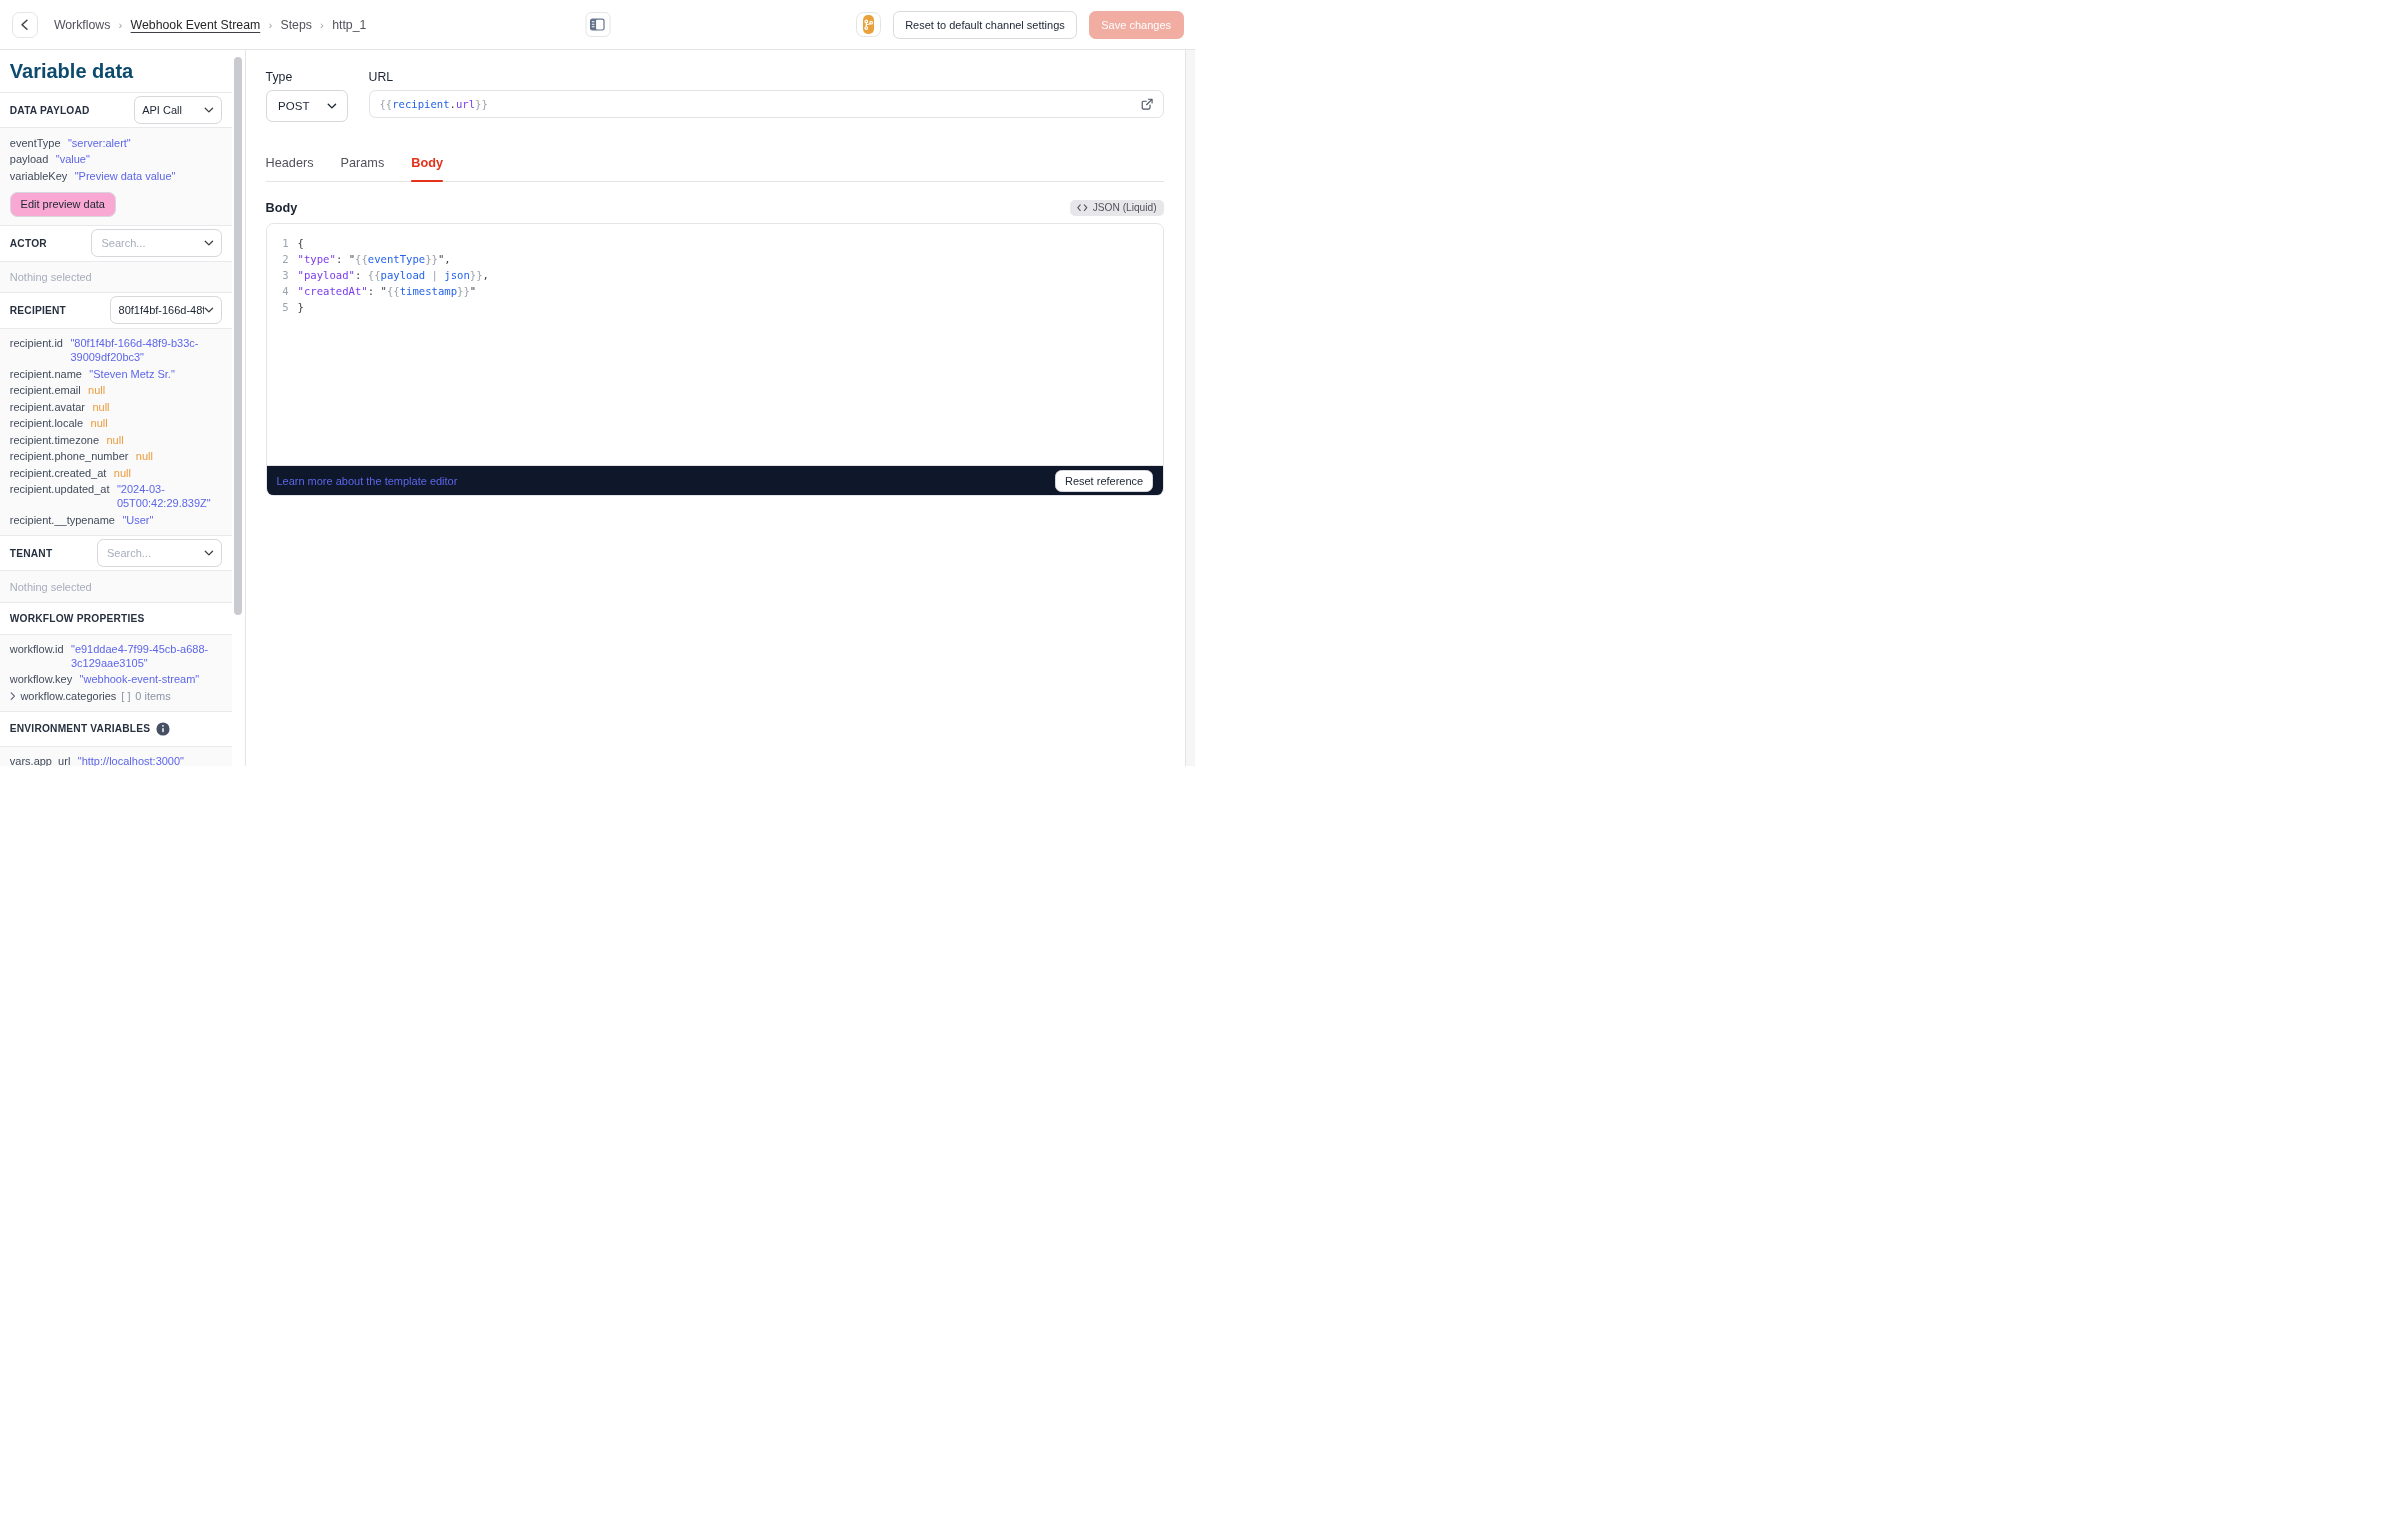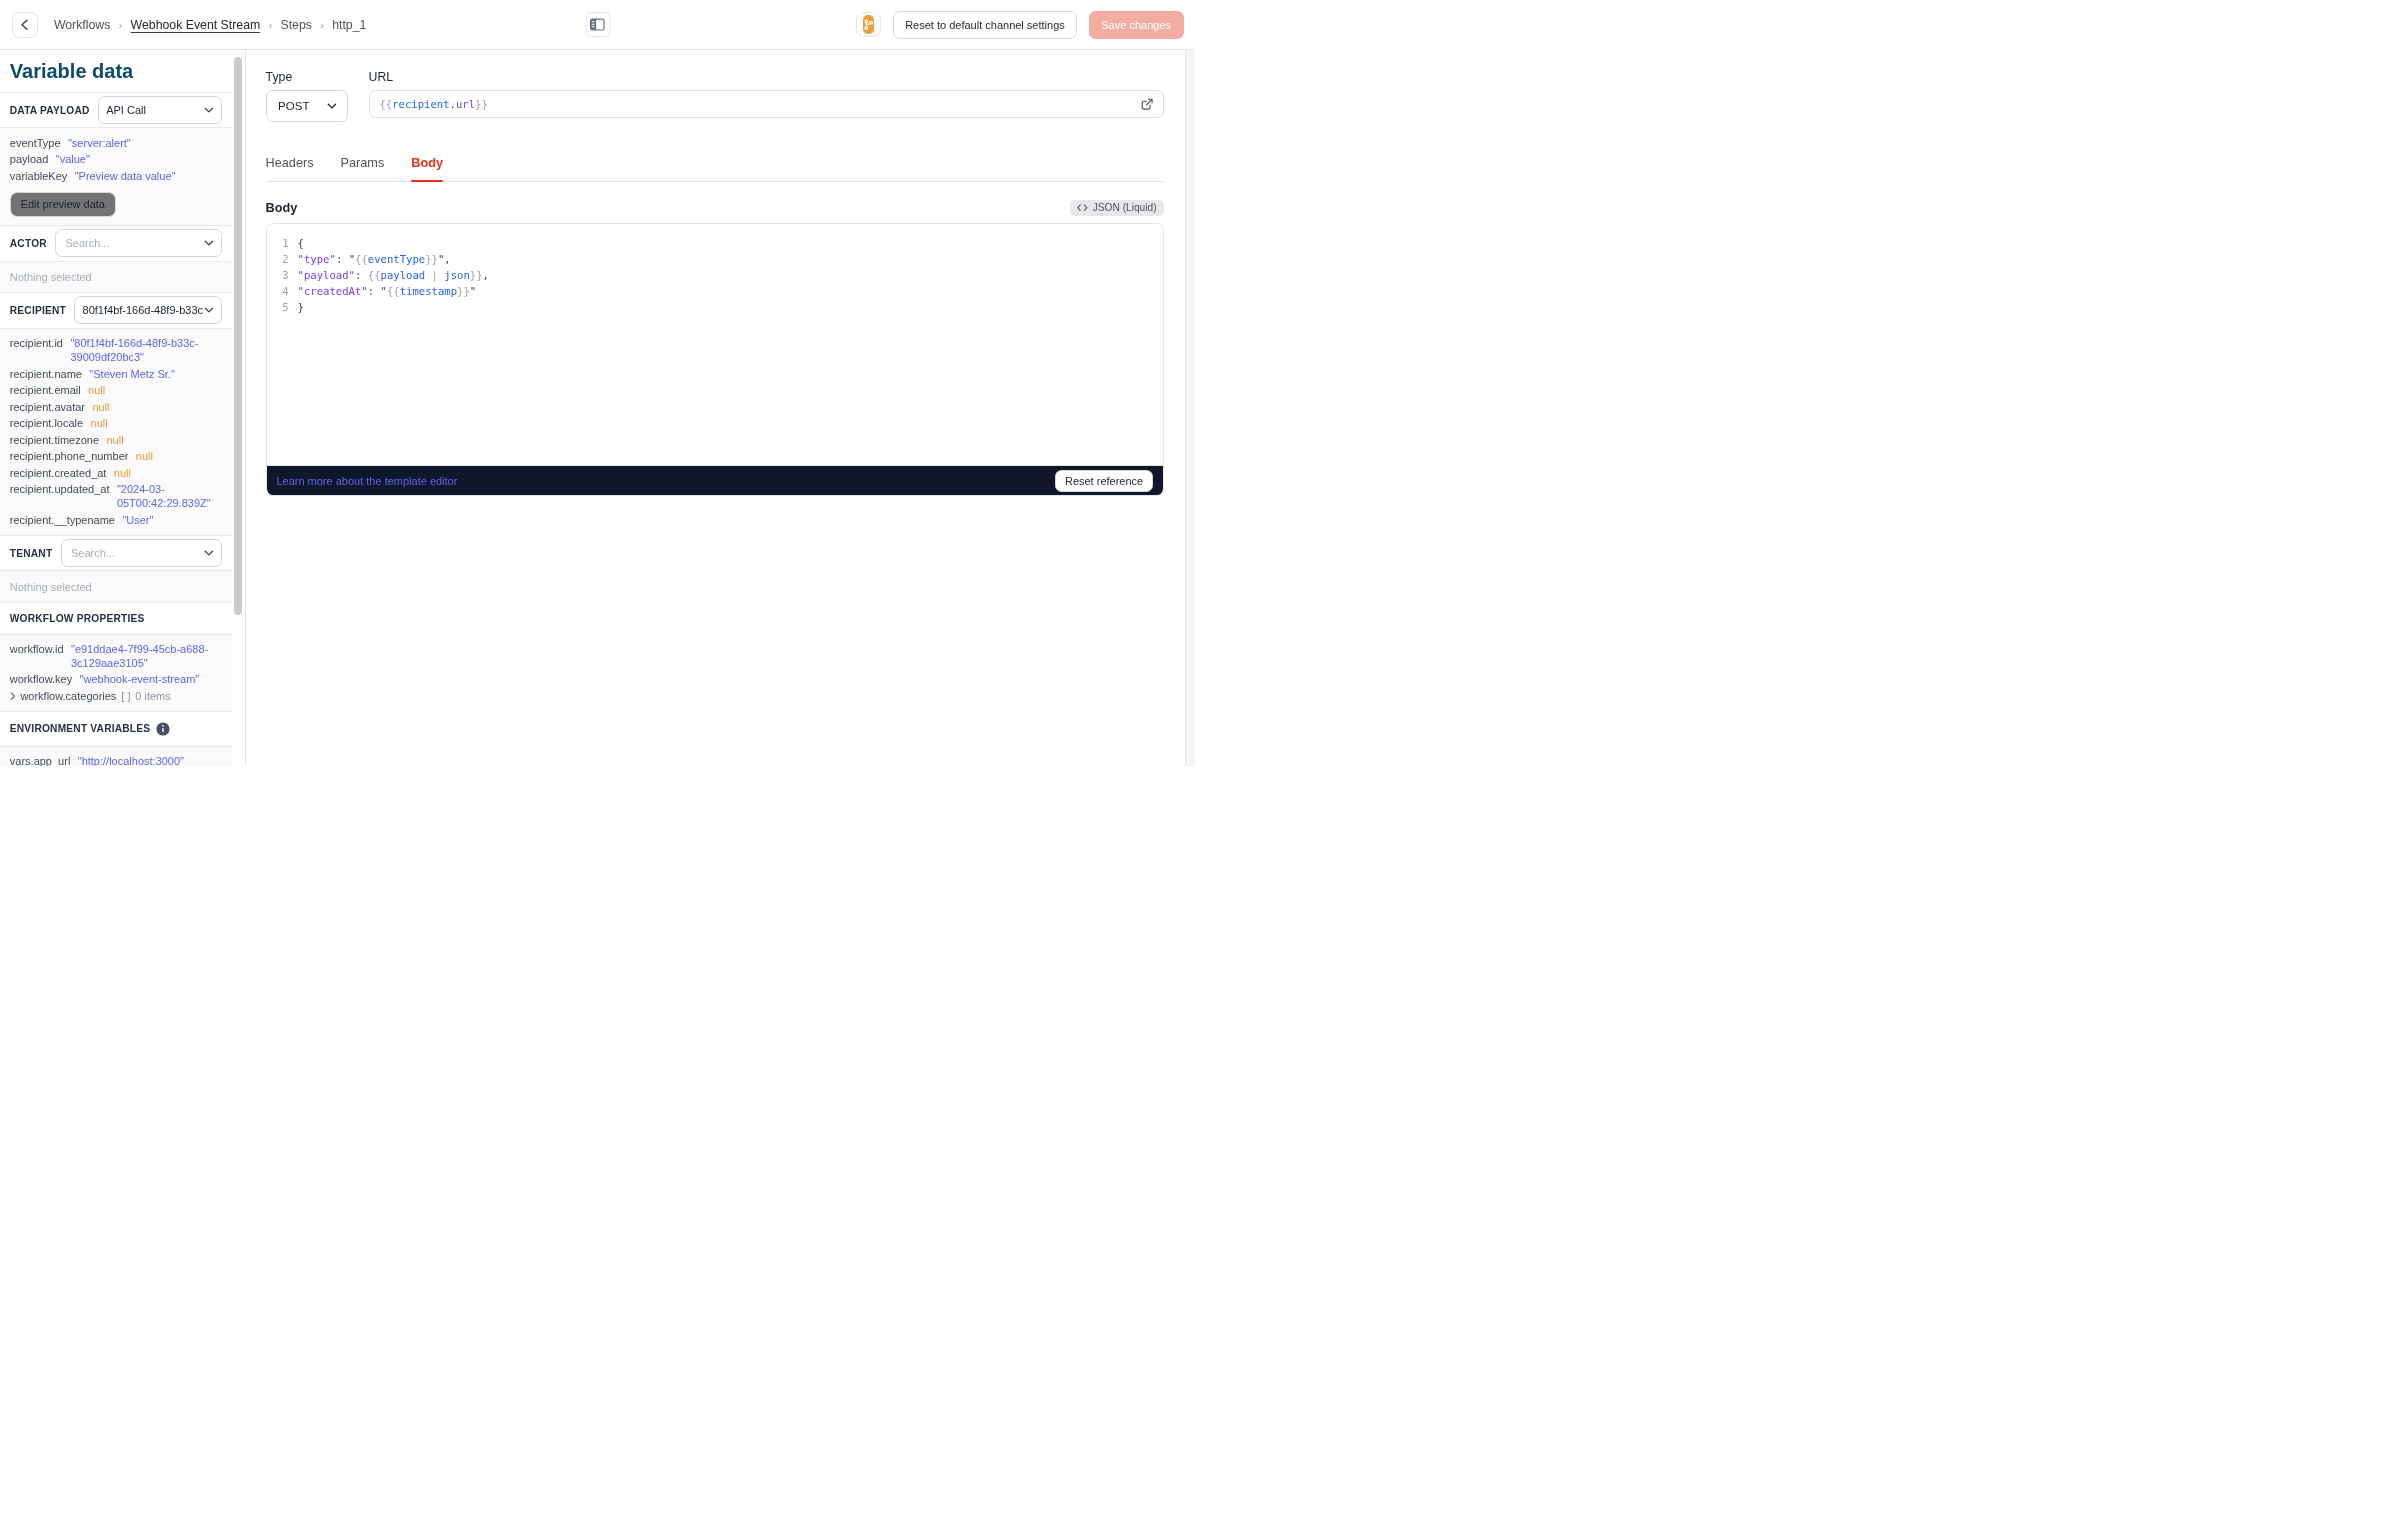--- a/index.html
+++ b/index.html
@@ -29,39 +29,39 @@
   .btn-save{background:#F1ADA2;border:0.8px solid #F1ADA2;color:#fff;}
 
   
   .content{position:absolute;top:50px;left:0;right:0;bottom:0;display:flex;}
 
   
   .sidebar{width:246px;flex:0 0 246px;border-right:0.8px solid #E4E4E7;position:relative;
            background:#fff;overflow:hidden;}
   .sidebar-inner{width:232px;}
   .sb-title{font-size:20px;font-weight:700;color:#0c4a6e;padding:9.8px 9.8px 9px;border-bottom:0.8px solid #E9E9EC;}
-  .sb-row{display:flex;align-items:center;padding:3.3px 9.8px;min-height:34px;border-bottom:0.8px solid #E9E9EC;background:#fff;}
+  .sb-row{display:flex;align-items:center;padding:3.3px 9.8px;min-height:34px;border-bottom:0.8px solid #E9E9EC;background:#fff;gap:36px;}
   .sb-label{font-size:10.2px;font-weight:700;color:#27303F;letter-spacing:.02em;flex:0 0 auto;}
   .sb-select{flex:1;margin-left:8.2px;height:28px;border:0.8px solid #D6D6DB;border-radius:6.5px;background:#fff;
              display:flex;align-items:center;padding:0 7.4px;font-size:11px;color:#1C2433;cursor:pointer;min-width:0;}
   .sb-select .sel-text{flex:1;white-space:nowrap;overflow:hidden;min-width:0;}
   .sb-select input{border:none;outline:none;flex:1;min-width:0;font-size:11px;font-family:inherit;color:#1C2433;}
   .sb-select input::placeholder{color:#A6ADBB;}
   .sb-gray{background:#FAFAFB;border-bottom:0.8px solid #E9E9EC;padding:7.4px 9.8px 8.2px;}
   .kv{display:flex;align-items:flex-start;margin-bottom:2.5px;font-size:11px;line-height:14px;}
   .kv:last-child{margin-bottom:0;}
   .kv .k{color:#414B5A;flex:0 0 auto;margin-right:7.4px;}
   .kv .v{color:#5D66E9;overflow-wrap:anywhere;min-width:0;}
   .kv .v[data-type="null"]{color:#EC9B3A;}
   .kv-expand{display:flex;align-items:center;gap:4.9px;font-size:11px;line-height:14px;color:#414B5A;cursor:pointer;}
   .kv-expand .brackets{color:#8B93A3;}
   .kv-expand .count{color:#8B93A3;}
   .nothing{font-size:11px;color:#A6ADBB;}
   .edit-btn{margin-top:6.5px;height:25px;padding:0 9.8px;border:0.8px solid #D6D6DB;border-radius:7.4px;
-            background:#737373;font-size:11px;font-weight:500;color:#1C2433;font-family:inherit;cursor:pointer;text-align:right;}
+            background:#f9a8d4;font-size:11px;font-weight:500;color:#1C2433;font-family:inherit;cursor:pointer;text-align:right;}
   .sb-header{display:flex;align-items:center;gap:5.7px;padding:9.8px 9.8px;font-size:10.2px;font-weight:700;
              color:#27303F;letter-spacing:.02em;border-bottom:0.8px solid #E9E9EC;background:#fff;}
   .sb-scrollthumb{position:absolute;top:6.5px;right:3.3px;width:8.2px;height:558px;background:#C9CBD1;border-radius:4.9px;}
 
   
   .main{flex:1;position:relative;background:#fff;overflow:hidden;}
   .main-gutter{position:absolute;top:0;right:0;bottom:0;width:9.8px;background:#F6F6F7;border-left:0.8px solid #E4E4E7;}
   .main-inner{position:absolute;left:19.6px;right:31px;top:0;}
   .field-row{display:flex;gap:21px;margin-top:19.6px;}
   .field-label{font-size:12.3px;font-weight:500;color:#1C2433;margin-bottom:6.5px;}

